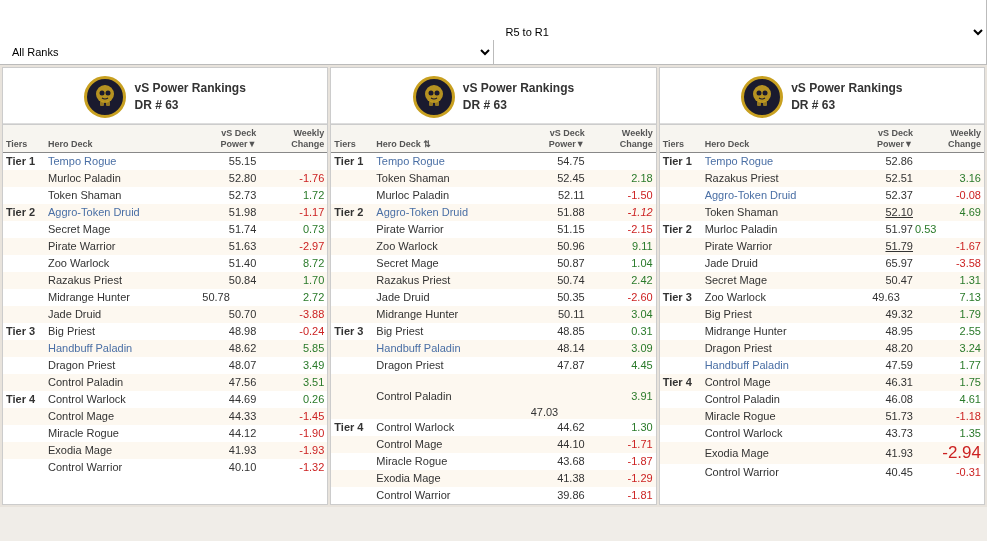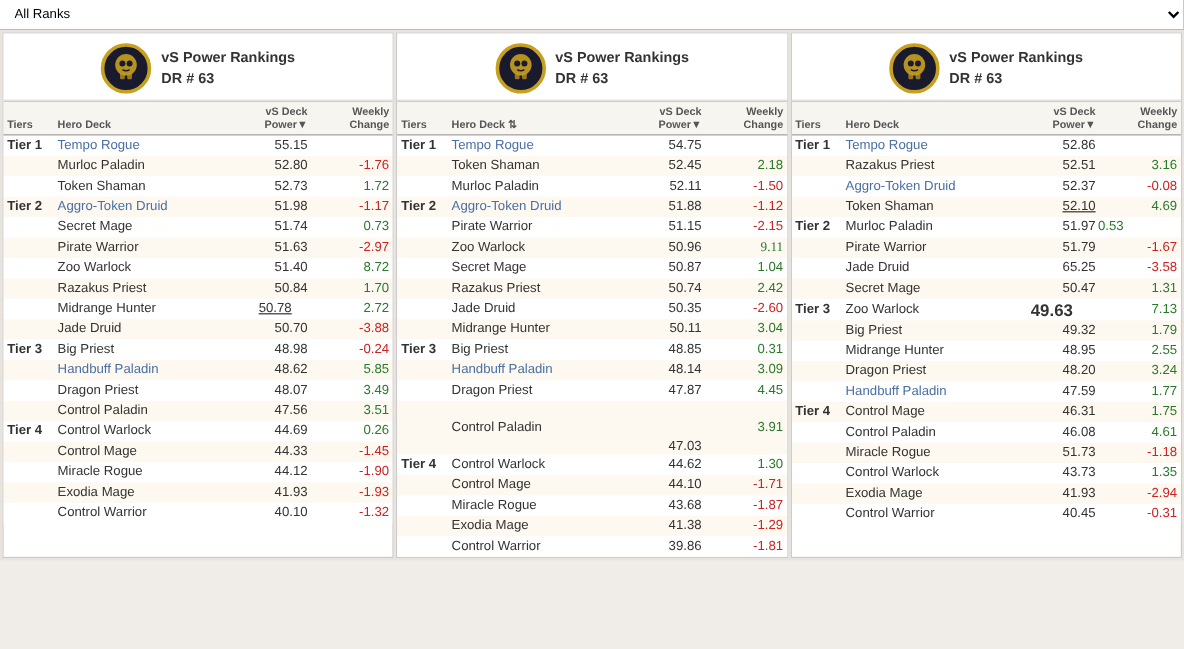--- a/index.html
+++ b/index.html
@@ -4,22 +4,25 @@
   <style>
     * { box-sizing: border-box; margin: 0; padding: 0; }
     body { font-family: Arial, sans-serif; font-size: 11px; background: #f0ede8; width: 987px; min-height: 541px; }
 
     select { border: 1px solid #bbb; padding: 4px 6px; font-size: 11px; background: #fff; }
   </style>
 </head>
 <body>
 
 <div style="display:flex; background:#fff; border-bottom:1px solid #bbb;">
+  <select style="flex:1; border:none; border-right:1px solid #bbb; padding:5px 8px; font-size:11px;margin-top:40px;">
+    <option>All Ranks</option>
+  </select>
   <select style="flex:1; border:none; border-right:1px solid #bbb; padding:5px 8px; font-size:11px;">
-    <option>All Ranks</option>
+    <option>R5 to R1</option>
   </select>
 </div>
 
 <div style="display:flex; gap:2px; padding:2px; background:#e8e3dc;">
 <div style="flex: 1 1 0%; background: rgb(255, 255, 255); border: 1px solid rgb(204, 204, 204); font-size: 11px; font-family: Arial, sans-serif;">
       <div style="display: flex; align-items: center; justify-content: center; gap: 8px; padding: 8px 4px 5px; border-bottom: 1px solid rgb(221, 221, 221); background: rgb(255, 255, 255);">
         <div style="width: 42px; height: 42px; border-radius: 50%; background: rgb(26, 26, 46); display: flex; align-items: center; justify-content: center; border: 3px solid rgb(200, 160, 32); flex-shrink: 0; overflow: hidden;">
           <svg width="32" height="32" viewBox="0 0 32 32">
             <circle cx="16" cy="13" r="9" fill="#c8a020" opacity="0.9"></circle>
             <rect x="11" y="20" width="4" height="5" rx="1" fill="#c8a020" opacity="0.7"></rect>
@@ -81,21 +84,21 @@
       </div>
       <div style="display: grid; grid-template-columns: 40px 1fr 54px 66px; padding: 1px 3px; gap: 2px; align-items: center; background: rgb(253, 248, 240); min-height: 17px;">
         <div style="font-weight: bold; color: rgb(51, 51, 51); font-size: 11px;"></div>
         <div style="font-size: 11px; color: rgb(51, 51, 51); cursor: default;">Razakus Priest</div>
         <div style="text-align: right; font-size: 11px; color: rgb(51, 51, 51);">50.84</div>
         <div style="text-align: right; font-size: 11px; color: rgb(42, 122, 42);">1.70</div>
       </div>
       <div style="display: grid; grid-template-columns: 40px 1fr 54px 66px; padding: 1px 3px; gap: 2px; align-items: center; background: rgb(255, 255, 255); min-height: 17px;">
         <div style="font-weight: bold; color: rgb(51, 51, 51); font-size: 11px;"></div>
         <div style="font-size: 11px; color: rgb(51, 51, 51); cursor: default;">Midrange Hunter</div>
-        <div style="text-align: center; font-size: 11px; color: rgb(51, 51, 51); text-decoration: underline;">50.78</div>
+        <div style="text-align: left; font-size: 11px; color: rgb(51, 51, 51);">50.78</div>
         <div style="text-align: right; font-size: 11px; color: rgb(42, 122, 42);">2.72</div>
       </div>
       <div style="display: grid; grid-template-columns: 40px 1fr 54px 66px; padding: 1px 3px; gap: 2px; align-items: center; background: rgb(253, 248, 240); min-height: 17px;">
         <div style="font-weight: bold; color: rgb(51, 51, 51); font-size: 11px;"></div>
         <div style="font-size: 11px; color: rgb(51, 51, 51); cursor: default;">Jade Druid</div>
         <div style="text-align: right; font-size: 11px; color: rgb(51, 51, 51);">50.70</div>
         <div style="text-align: right; font-size: 11px; color: rgb(204, 34, 34);">-3.88</div>
       </div>
       <div style="display: grid; grid-template-columns: 40px 1fr 54px 66px; padding: 1px 3px; gap: 2px; align-items: center; background: rgb(255, 255, 255); min-height: 17px;">
         <div style="font-weight: bold; color: rgb(51, 51, 51); font-size: 11px;">Tier 3</div>
@@ -187,33 +190,33 @@
       <div style="display: grid; grid-template-columns: 40px 1fr 54px 66px; padding: 1px 3px; gap: 2px; align-items: center; background: rgb(255, 255, 255); min-height: 17px;">
         <div style="font-weight: bold; color: rgb(51, 51, 51); font-size: 11px;"></div>
         <div style="font-size: 11px; color: rgb(51, 51, 51); cursor: default;">Murloc Paladin</div>
         <div style="text-align: right; font-size: 11px; color: rgb(51, 51, 51);">52.11</div>
         <div style="text-align: right; font-size: 11px; color: rgb(204, 34, 34);">-1.50</div>
       </div>
       <div style="display: grid; grid-template-columns: 40px 1fr 54px 66px; padding: 1px 3px; gap: 2px; align-items: center; background: rgb(253, 248, 240); min-height: 17px;">
         <div style="font-weight: bold; color: rgb(51, 51, 51); font-size: 11px;">Tier 2</div>
         <div style="font-size: 11px; color: rgb(74, 111, 165); cursor: pointer;">Aggro-Token Druid</div>
         <div style="text-align: right; font-size: 11px; color: rgb(51, 51, 51);">51.88</div>
-        <div style="text-align: right; font-size: 11px; color: rgb(204, 34, 34);">-1.12</div>
+        <div style="text-align: right; font-size: 11px; color: rgb(204, 34, 34); font-style: italic;">-1.12</div>
       </div>
       <div style="display: grid; grid-template-columns: 40px 1fr 54px 66px; padding: 1px 3px; gap: 2px; align-items: center; background: rgb(255, 255, 255); min-height: 17px;">
         <div style="font-weight: bold; color: rgb(51, 51, 51); font-size: 11px;"></div>
         <div style="font-size: 11px; color: rgb(51, 51, 51); cursor: default;">Pirate Warrior</div>
         <div style="text-align: right; font-size: 11px; color: rgb(51, 51, 51);">51.15</div>
         <div style="text-align: right; font-size: 11px; color: rgb(204, 34, 34);">-2.15</div>
       </div>
       <div style="display: grid; grid-template-columns: 40px 1fr 54px 66px; padding: 1px 3px; gap: 2px; align-items: center; background: rgb(253, 248, 240); min-height: 17px;">
         <div style="font-weight: bold; color: rgb(51, 51, 51); font-size: 11px;"></div>
         <div style="font-size: 11px; color: rgb(51, 51, 51); cursor: default;">Zoo Warlock</div>
         <div style="text-align: right; font-size: 11px; color: rgb(51, 51, 51);">50.96</div>
-        <div style="text-align: right; font-size: 11px; color: rgb(42, 122, 42); font-family: Liberation Serif, serif;">9.11</div>
+        <div style="text-align: right; font-size: 11px; color: rgb(42, 122, 42);">9.11</div>
       </div>
       <div style="display: grid; grid-template-columns: 40px 1fr 54px 66px; padding: 1px 3px; gap: 2px; align-items: center; background: rgb(255, 255, 255); min-height: 17px;">
         <div style="font-weight: bold; color: rgb(51, 51, 51); font-size: 11px;"></div>
         <div style="font-size: 11px; color: rgb(51, 51, 51); cursor: default;">Secret Mage</div>
         <div style="text-align: right; font-size: 11px; color: rgb(51, 51, 51);">50.87</div>
         <div style="text-align: right; font-size: 11px; color: rgb(42, 122, 42);">1.04</div>
       </div>
       <div style="display: grid; grid-template-columns: 40px 1fr 54px 66px; padding: 1px 3px; gap: 2px; align-items: center; background: rgb(253, 248, 240); min-height: 17px;">
         <div style="font-weight: bold; color: rgb(51, 51, 51); font-size: 11px;"></div>
         <div style="font-size: 11px; color: rgb(51, 51, 51); cursor: default;">Razakus Priest</div>
@@ -246,21 +249,21 @@
       </div>
       <div style="display: grid; grid-template-columns: 40px 1fr 54px 66px; padding: 1px 3px; gap: 2px; align-items: center; background: rgb(255, 255, 255); min-height: 17px;">
         <div style="font-weight: bold; color: rgb(51, 51, 51); font-size: 11px;"></div>
         <div style="font-size: 11px; color: rgb(51, 51, 51); cursor: default;">Dragon Priest</div>
         <div style="text-align: right; font-size: 11px; color: rgb(51, 51, 51);">47.87</div>
         <div style="text-align: right; font-size: 11px; color: rgb(42, 122, 42);">4.45</div>
       </div>
       <div style="display: grid; grid-template-columns: 40px 1fr 54px 66px; padding: 1px 3px; gap: 2px; align-items: center; background: rgb(253, 248, 240); min-height: 17px;">
         <div style="font-weight: bold; color: rgb(51, 51, 51); font-size: 11px;"></div>
         <div style="font-size: 11px; color: rgb(51, 51, 51); cursor: default;">Control Paladin</div>
-        <div style="text-align: right; font-size: 11px; color: rgb(51, 51, 51); margin-top: 31px;">47.03</div>
+        <div style="text-align: left; font-size: 11px; color: rgb(51, 51, 51); margin-top: 31px;">47.03</div>
         <div style="text-align: right; font-size: 11px; color: rgb(42, 122, 42);">3.91</div>
       </div>
       <div style="display: grid; grid-template-columns: 40px 1fr 54px 66px; padding: 1px 3px; gap: 2px; align-items: center; background: rgb(255, 255, 255); min-height: 17px;">
         <div style="font-weight: bold; color: rgb(51, 51, 51); font-size: 11px;">Tier 4</div>
         <div style="font-size: 11px; color: rgb(51, 51, 51); cursor: default;">Control Warlock</div>
         <div style="text-align: right; font-size: 11px; color: rgb(51, 51, 51);">44.62</div>
         <div style="text-align: right; font-size: 11px; color: rgb(42, 122, 42);">1.30</div>
       </div>
       <div style="display: grid; grid-template-columns: 40px 1fr 54px 66px; padding: 1px 3px; gap: 2px; align-items: center; background: rgb(253, 248, 240); min-height: 17px;">
         <div style="font-weight: bold; color: rgb(51, 51, 51); font-size: 11px;"></div>
@@ -333,39 +336,39 @@
       </div>
       <div style="display: grid; grid-template-columns: 40px 1fr 54px 66px; padding: 1px 3px; gap: 2px; align-items: center; background: rgb(255, 255, 255); min-height: 17px;">
         <div style="font-weight: bold; color: rgb(51, 51, 51); font-size: 11px;">Tier 2</div>
         <div style="font-size: 11px; color: rgb(51, 51, 51); cursor: default;">Murloc Paladin</div>
         <div style="text-align: right; font-size: 11px; color: rgb(51, 51, 51);">51.97</div>
         <div style="font-size: 11px; color: rgb(42, 122, 42);">0.53</div>
       </div>
       <div style="display: grid; grid-template-columns: 40px 1fr 54px 66px; padding: 1px 3px; gap: 2px; align-items: center; background: rgb(253, 248, 240); min-height: 17px;">
         <div style="font-weight: bold; color: rgb(51, 51, 51); font-size: 11px;"></div>
         <div style="font-size: 11px; color: rgb(51, 51, 51); cursor: default;">Pirate Warrior</div>
-        <div style="text-align: right; font-size: 11px; color: rgb(51, 51, 51);">51.79</div>
+        <div style="text-align: right; font-size: 11px; color: rgb(51, 51, 51); text-decoration: underline;">51.79</div>
         <div style="text-align: right; font-size: 11px; color: rgb(204, 34, 34);">-1.67</div>
       </div>
       <div style="display: grid; grid-template-columns: 40px 1fr 54px 66px; padding: 1px 3px; gap: 2px; align-items: center; background: rgb(255, 255, 255); min-height: 17px;">
         <div style="font-weight: bold; color: rgb(51, 51, 51); font-size: 11px;"></div>
         <div style="font-size: 11px; color: rgb(51, 51, 51); cursor: default;">Jade Druid</div>
-        <div style="text-align: right; font-size: 11px; color: rgb(51, 51, 51);">65.25</div>
+        <div style="text-align: right; font-size: 11px; color: rgb(51, 51, 51);">65.97</div>
         <div style="text-align: right; font-size: 11px; color: rgb(204, 34, 34);">-3.58</div>
       </div>
       <div style="display: grid; grid-template-columns: 40px 1fr 54px 66px; padding: 1px 3px; gap: 2px; align-items: center; background: rgb(253, 248, 240); min-height: 17px;">
         <div style="font-weight: bold; color: rgb(51, 51, 51); font-size: 11px;"></div>
         <div style="font-size: 11px; color: rgb(51, 51, 51); cursor: default;">Secret Mage</div>
         <div style="text-align: right; font-size: 11px; color: rgb(51, 51, 51);">50.47</div>
         <div style="text-align: right; font-size: 11px; color: rgb(42, 122, 42);">1.31</div>
       </div>
       <div style="display: grid; grid-template-columns: 40px 1fr 54px 66px; padding: 1px 3px; gap: 2px; align-items: center; background: rgb(255, 255, 255); min-height: 17px;">
         <div style="font-weight: bold; color: rgb(51, 51, 51); font-size: 11px;">Tier 3</div>
         <div style="font-size: 11px; color: rgb(51, 51, 51); cursor: default;">Zoo Warlock</div>
-        <div style="text-align: left; font-size: 14px; color: rgb(51, 51, 51); font-weight: bold;">49.63</div>
+        <div style="text-align: center; font-size: 11px; color: rgb(51, 51, 51);">49.63</div>
         <div style="text-align: right; font-size: 11px; color: rgb(42, 122, 42);">7.13</div>
       </div>
       <div style="display: grid; grid-template-columns: 40px 1fr 54px 66px; padding: 1px 3px; gap: 2px; align-items: center; background: rgb(253, 248, 240); min-height: 17px;">
         <div style="font-weight: bold; color: rgb(51, 51, 51); font-size: 11px;"></div>
         <div style="font-size: 11px; color: rgb(51, 51, 51); cursor: default;">Big Priest</div>
         <div style="text-align: right; font-size: 11px; color: rgb(51, 51, 51);">49.32</div>
         <div style="text-align: right; font-size: 11px; color: rgb(42, 122, 42);">1.79</div>
       </div>
       <div style="display: grid; grid-template-columns: 40px 1fr 54px 66px; padding: 1px 3px; gap: 2px; align-items: center; background: rgb(255, 255, 255); min-height: 17px;">
         <div style="font-weight: bold; color: rgb(51, 51, 51); font-size: 11px;"></div>
@@ -406,21 +409,21 @@
       <div style="display: grid; grid-template-columns: 40px 1fr 54px 66px; padding: 1px 3px; gap: 2px; align-items: center; background: rgb(255, 255, 255); min-height: 17px;">
         <div style="font-weight: bold; color: rgb(51, 51, 51); font-size: 11px;"></div>
         <div style="font-size: 11px; color: rgb(51, 51, 51); cursor: default;">Control Warlock</div>
         <div style="text-align: right; font-size: 11px; color: rgb(51, 51, 51);">43.73</div>
         <div style="text-align: right; font-size: 11px; color: rgb(42, 122, 42);">1.35</div>
       </div>
       <div style="display: grid; grid-template-columns: 40px 1fr 54px 66px; padding: 1px 3px; gap: 2px; align-items: center; background: rgb(253, 248, 240); min-height: 17px;">
         <div style="font-weight: bold; color: rgb(51, 51, 51); font-size: 11px;"></div>
         <div style="font-size: 11px; color: rgb(51, 51, 51); cursor: default;">Exodia Mage</div>
         <div style="text-align: right; font-size: 11px; color: rgb(51, 51, 51);">41.93</div>
-        <div style="text-align: right; font-size: 11px; color: rgb(204, 34, 34);">-2.94</div>
+        <div style="text-align: right; font-size: 17px; color: rgb(204, 34, 34);">-2.94</div>
       </div>
       <div style="display: grid; grid-template-columns: 40px 1fr 54px 66px; padding: 1px 3px; gap: 2px; align-items: center; background: rgb(255, 255, 255); min-height: 17px;">
         <div style="font-weight: bold; color: rgb(51, 51, 51); font-size: 11px;"></div>
         <div style="font-size: 11px; color: rgb(51, 51, 51); cursor: default;">Control Warrior</div>
         <div style="text-align: right; font-size: 11px; color: rgb(51, 51, 51);">40.45</div>
         <div style="text-align: right; font-size: 11px; color: rgb(204, 34, 34);">-0.31</div>
       </div>
     </div>
   </div>
 

